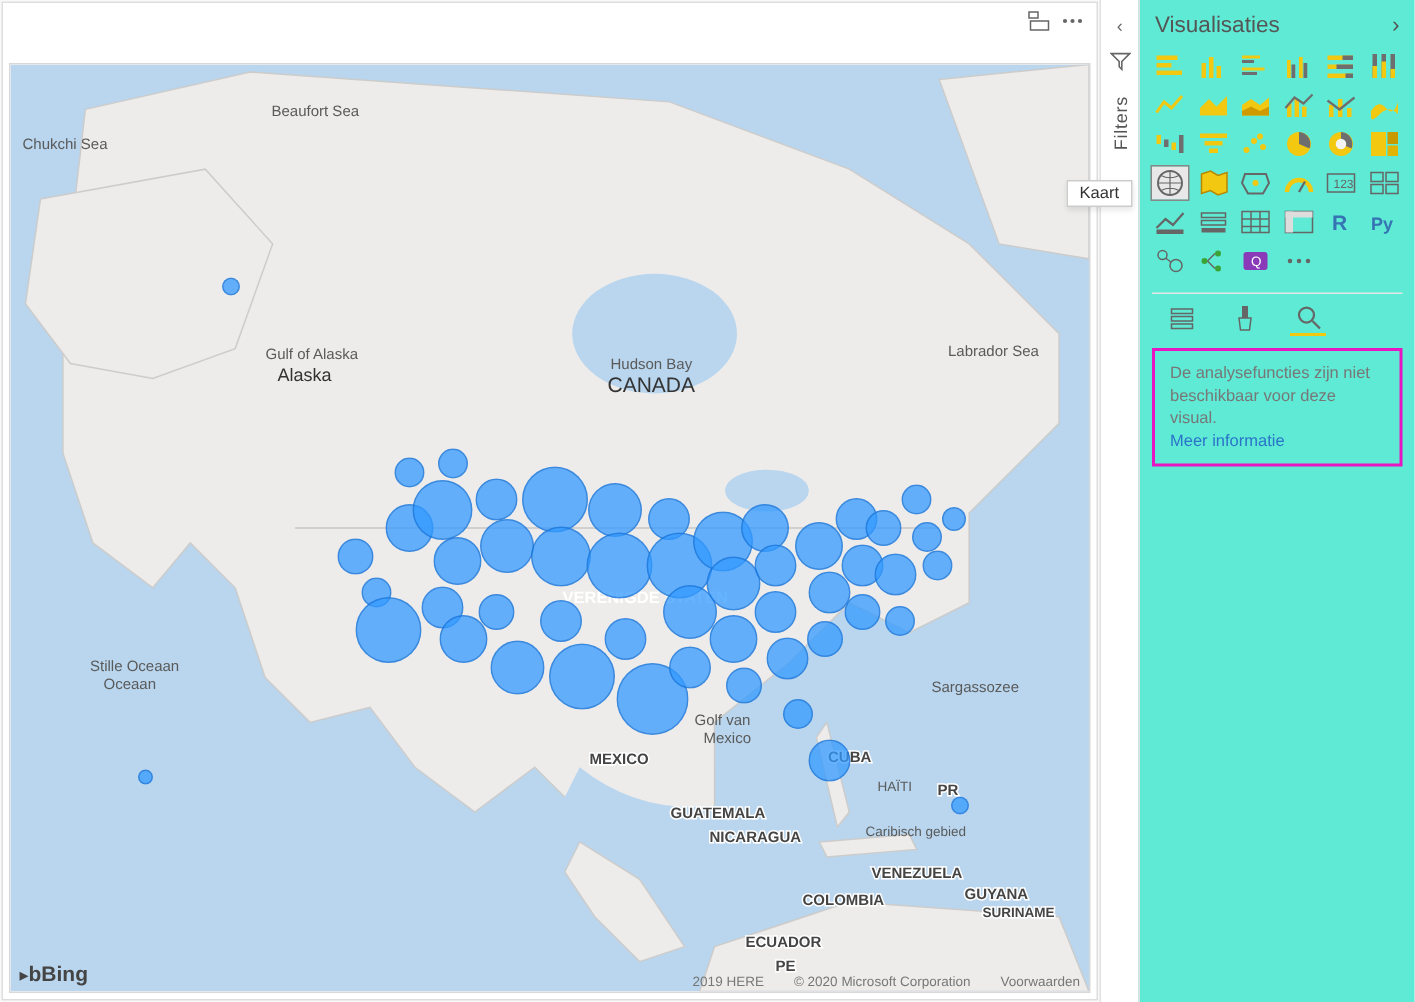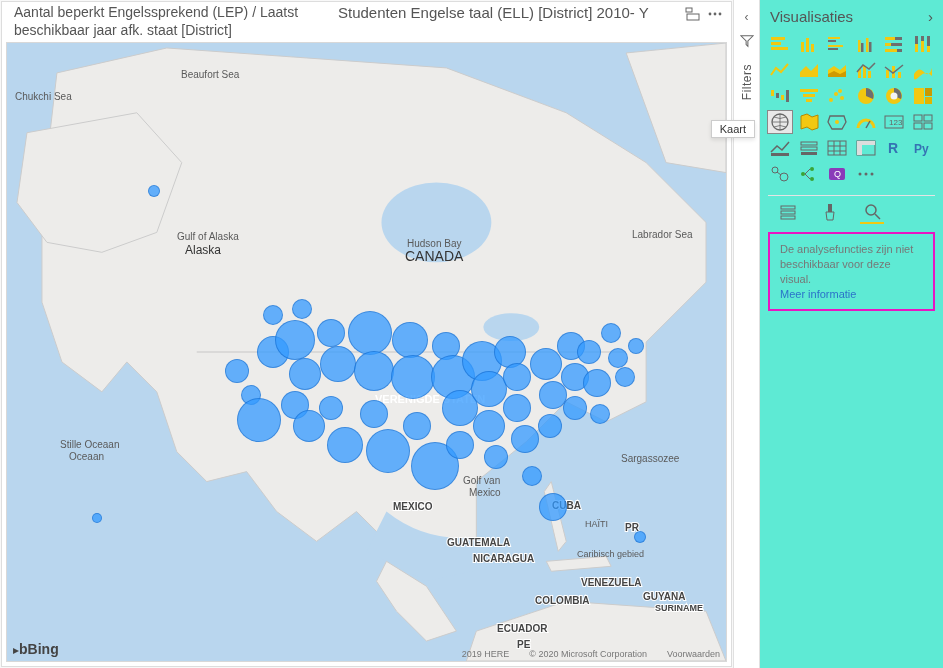--- a/index.html
+++ b/index.html
@@ -142,22 +142,20 @@
     padding: 8px 10px;
     font-size: 11px; color: #777;
     line-height: 1.35;
   }
   .msg-box a { color: #2b73c9; text-decoration: none; }
 </style>
 </head>
 <body>
 
 <div class="canvas">
-  <div class="viz-title">Aantal beperkt Engelssprekend (LEP) / Laatst beschikbaar jaar afk. staat [District]</div>
-  <div class="viz-title-right">Studenten Engelse taal (ELL) [District] 2010-  Y</div>
   <div class="viz-actions">
     <span>
       <svg viewBox="0 0 16 16">
           <rect x="1" y="2" width="6" height="4" fill="none" stroke="#666"></rect>
           <rect x="2" y="8" width="12" height="6" fill="none" stroke="#666"></rect>
         </svg>
     </span>
     <span>
       <svg viewBox="0 0 16 16">
           <circle cx="3" cy="8" r="1.4" fill="#666"></circle>

